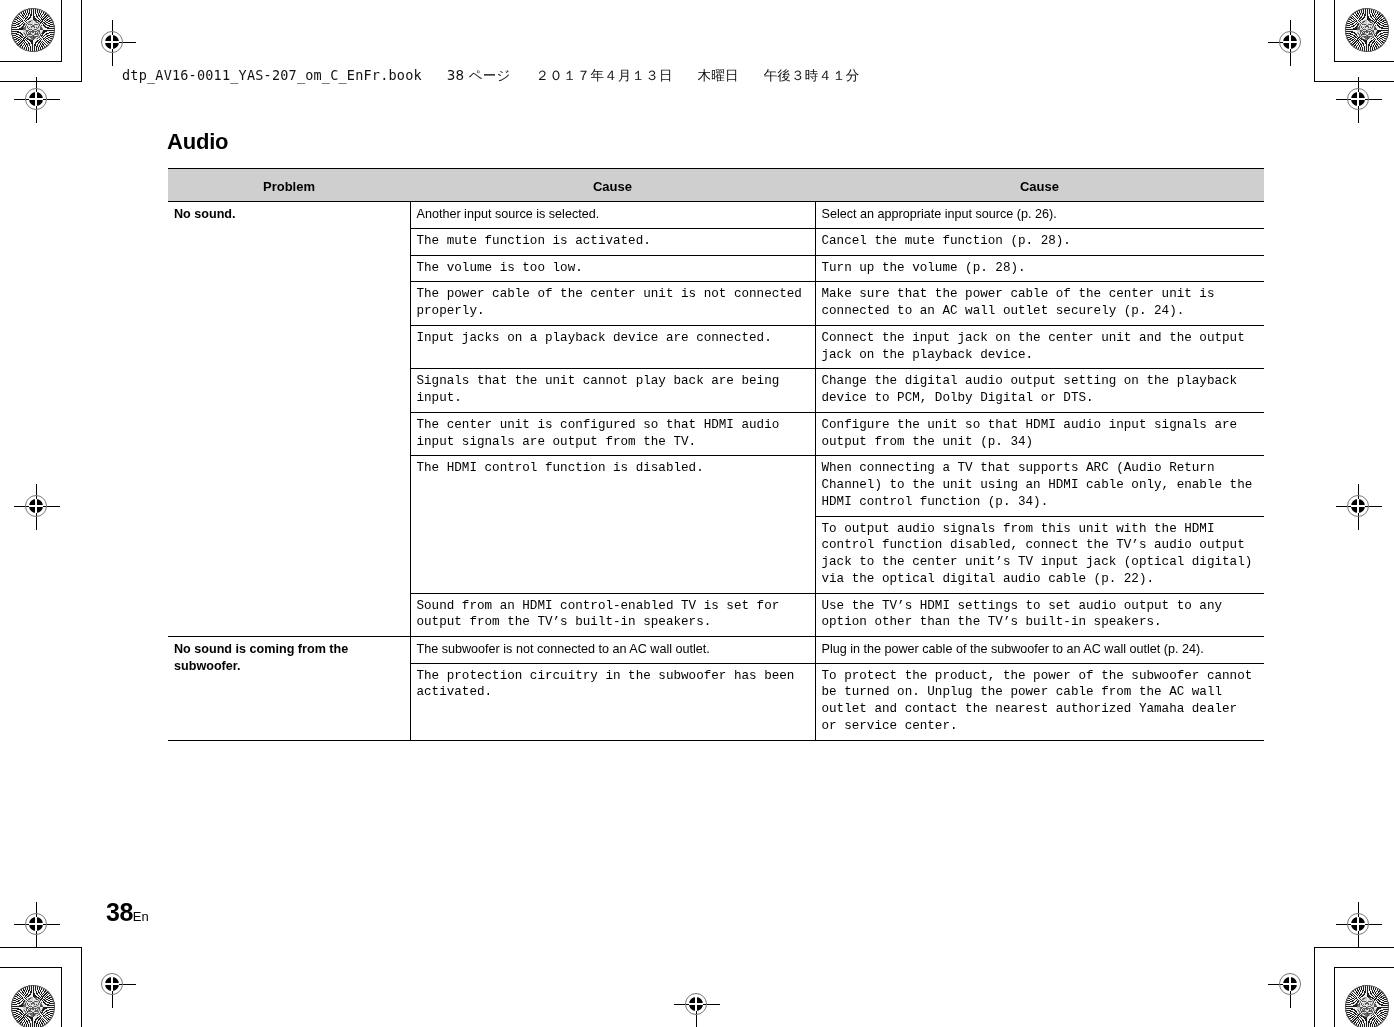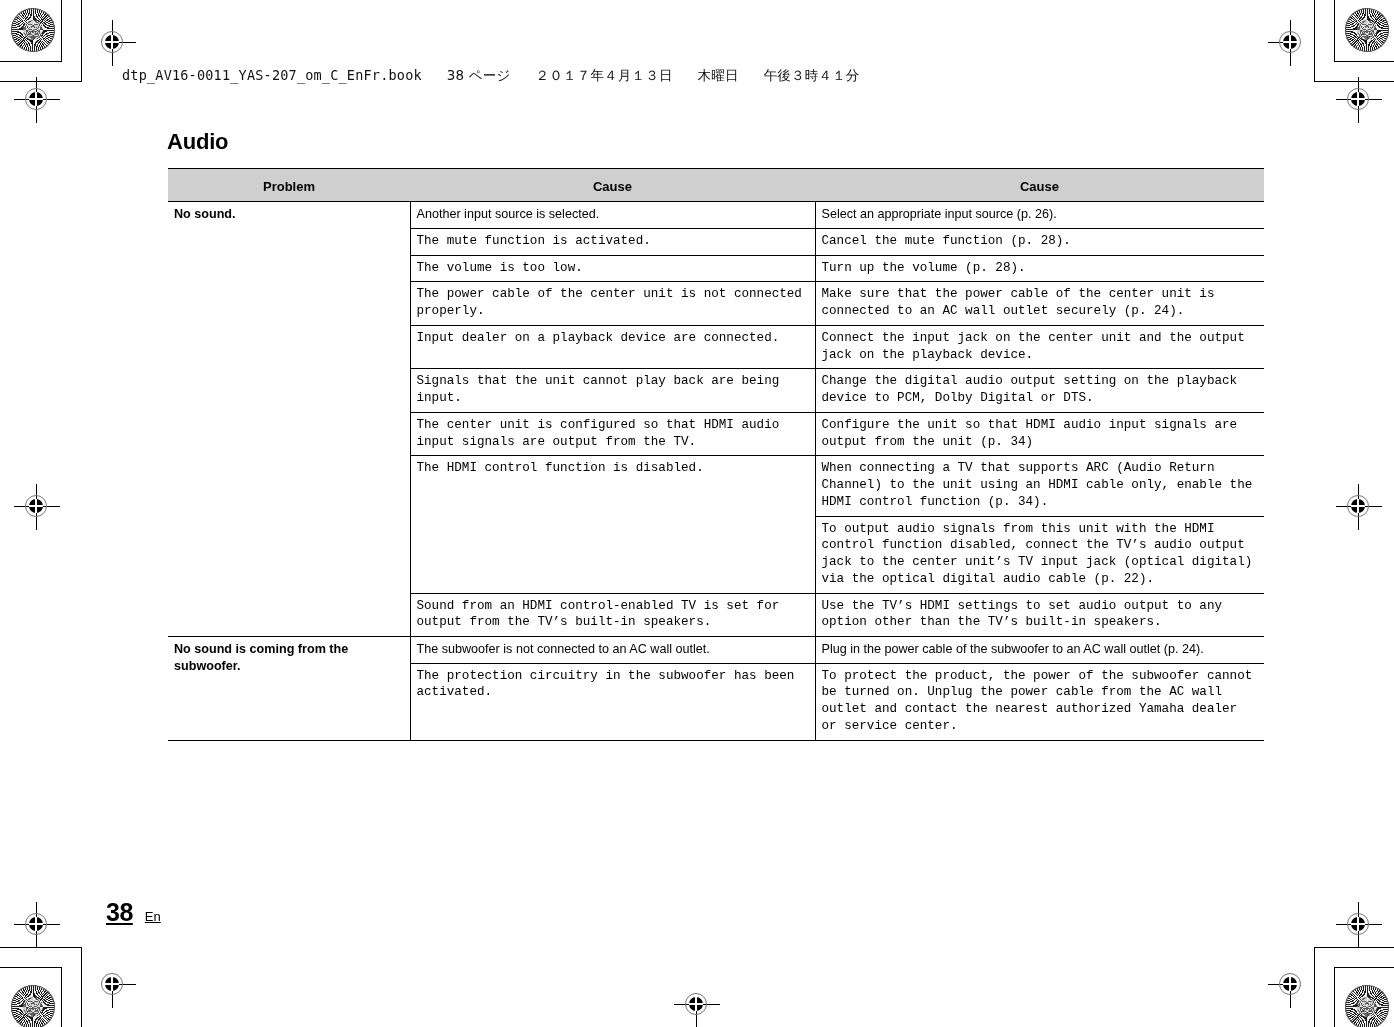--- a/index.html
+++ b/index.html
@@ -157,22 +157,20 @@
   tr.sub td.cause, tr.sub td.remedy { border-top: 1.1px solid #000; font-family: Liberation Mono, monospace; }
   .no-bot { border-bottom: none !important; }
 
   
   .folio {
     position: absolute;
     left: 106px;
     top: 898px;
     display: flex;
     align-items: baseline;
-    gap: 12px;
-    text-decoration: underline;
   }
   .folio .num {
     font-size: 25px;
     font-weight: bold;
     letter-spacing: -0.5px;
   }
   .folio .lang {
     font-size: 13px;
     font-weight: normal;
   }
@@ -296,21 +294,21 @@
     </tr>
     <tr class="sub">
       <td class="cause">The volume is too low.</td>
       <td class="remedy">Turn up the volume (p. 28).</td>
     </tr>
     <tr class="sub">
       <td class="cause">The power cable of the center unit is not connected properly.</td>
       <td class="remedy">Make sure that the power cable of the center unit is connected to an AC wall outlet securely (p. 24).</td>
     </tr>
     <tr class="sub">
-      <td class="cause">Input dealer on a playback device are connected.</td>
+      <td class="cause">Input jacks on a playback device are connected.</td>
       <td class="remedy">Connect the input jack on the center unit and the output jack on the playback device.</td>
     </tr>
     <tr class="sub">
       <td class="cause">Signals that the unit cannot play back are being input.</td>
       <td class="remedy">Change the digital audio output setting on the playback device to PCM, Dolby Digital or DTS.</td>
     </tr>
     <tr class="sub">
       <td class="cause">The center unit is configured so that HDMI audio input signals are output from the TV.</td>
       <td class="remedy">Configure the unit so that HDMI audio input signals are output from the unit (p. 34)</td>
     </tr>

